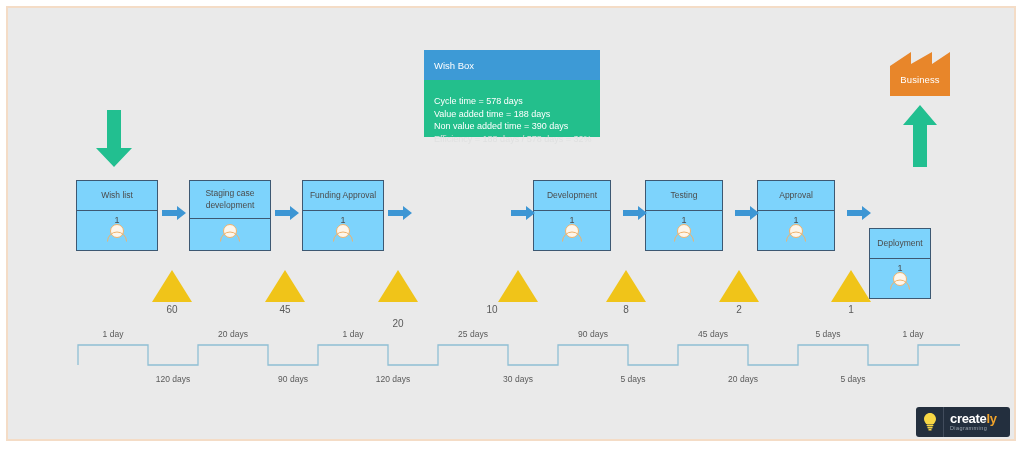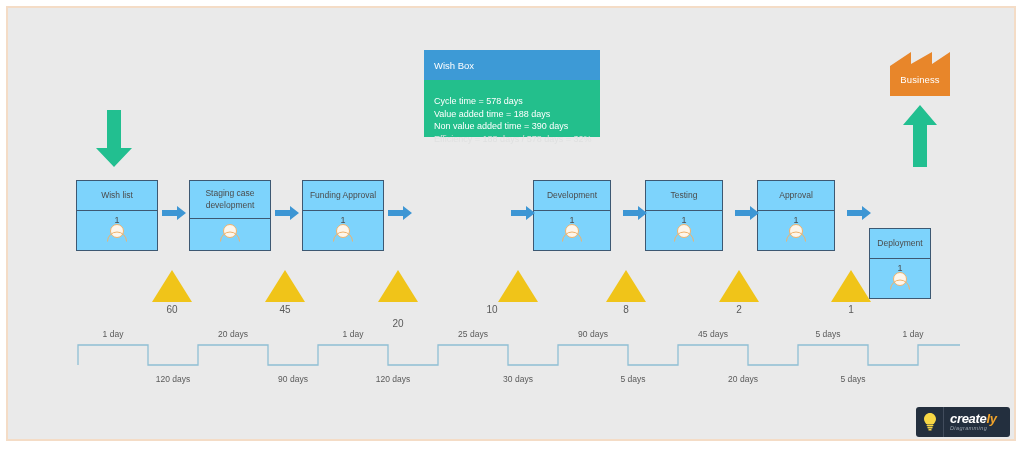--- a/index.html
+++ b/index.html
@@ -114,21 +114,21 @@
     background:#232f3e;border-radius:3px;
     display:flex;align-items:center;
   }
   .logo .bulbcell{
     width:28px;height:100%;
     display:flex;align-items:center;justify-content:center;
     border-right:1px solid #414c5c;
     box-sizing:border-box;
   }
   .logo .txt{
-    padding-left:6px;line-height:1;font-style:italic;
+    padding-left:6px;line-height:1;
   }
   .logo .brand{
     font-size:13px;font-weight:bold;color:#ffffff;letter-spacing:-.3px;
   }
   .logo .brand .ly{color:#f0a32b;}
   .logo .sub{
     font-size:5.5px;color:#9aa3ad;letter-spacing:.4px;margin-top:1px;
   }
 </style>
 </head>

